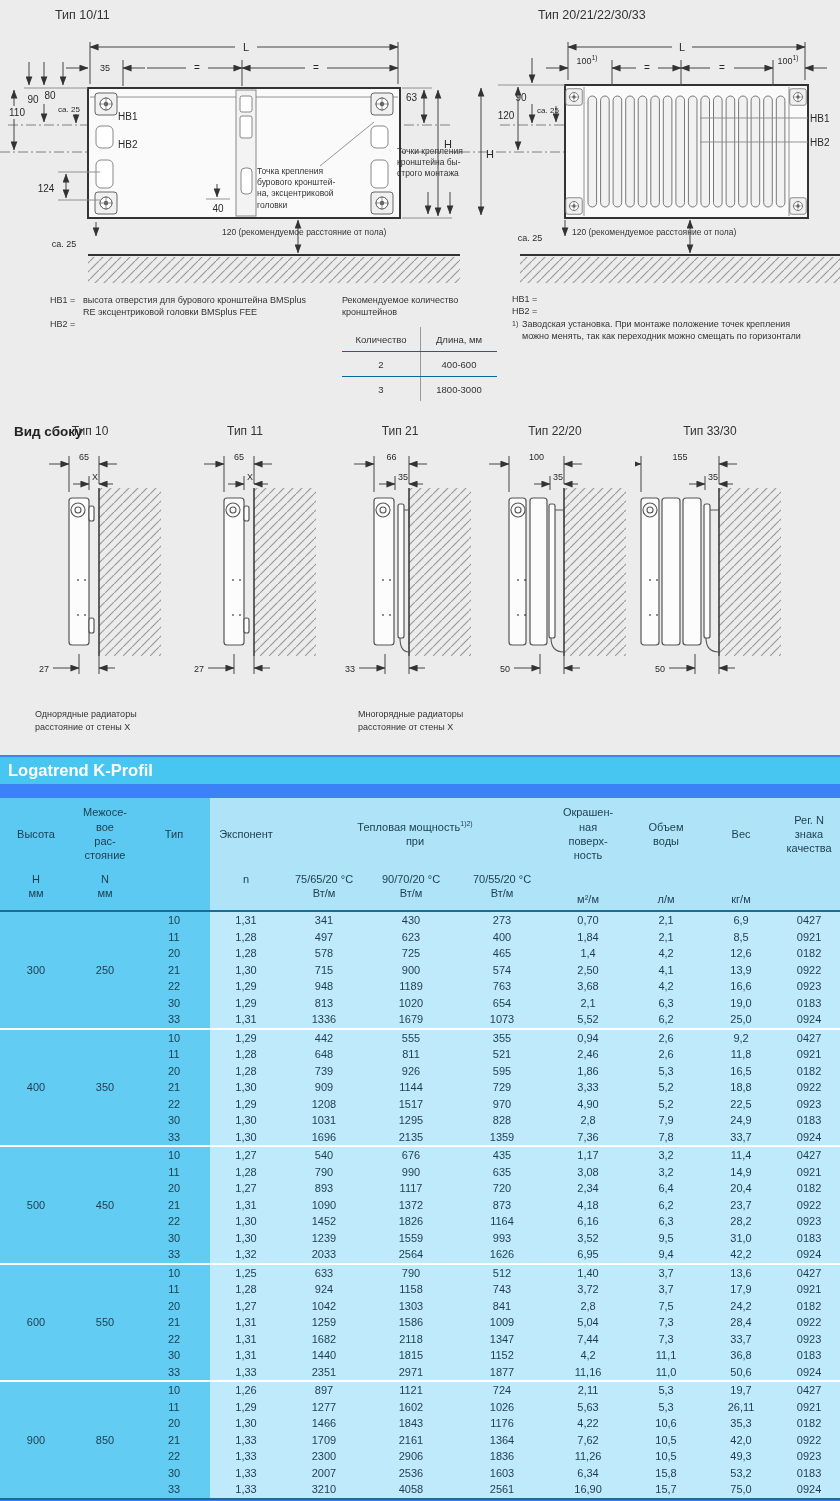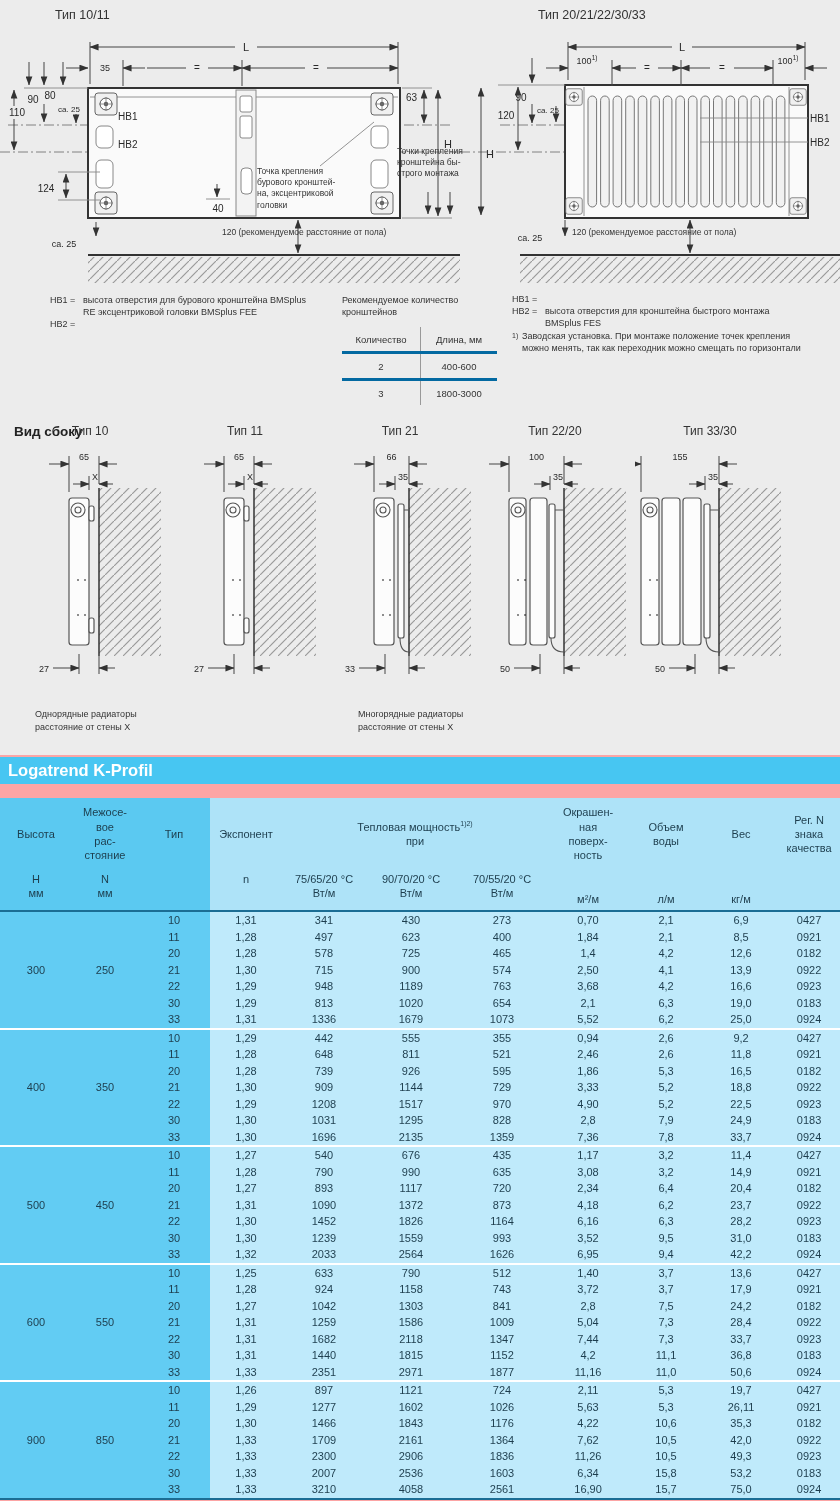--- a/index.html
+++ b/index.html
@@ -1,20 +1,20 @@
 <!DOCTYPE html>
 <html style="--page_bg: #ececec; --banner_bg: #47c6f2; --head_dark: #5bc9f1; --head_light: #aee3f8; --cell_dark: #62ccf3; --cell_light: #bfeafb; --table_line: #1b6d94;"><head>
 <meta charset="utf-8">
 <style>
   :root{
     --page_bg:#ececec; --banner_bg:#47c6f2; --head_dark:#5bc9f1; --head_light:#aee3f8;
     --cell_dark:#62ccf3; --cell_light:#bfeafb; --table_line:#1b6d94;
   }
   body{margin:0;background:#fff}
-  .page{position:relative;width:840px;height:1501px;overflow:hidden;background:#fca5a5;
+  .page{position:relative;width:840px;height:1501px;overflow:hidden;background:#3b82f6;
         font-family:"Liberation Sans",sans-serif;color:#222}
   .top-bg{position:absolute;left:0;top:0;width:840px;height:755px;background:var(--page_bg)}
   .d-title{position:absolute;font-size:12.5px;color:#333}
   .note{position:absolute;font-size:8.5px;line-height:1.32;white-space:pre-line;color:#333}
   .nowrap{white-space:nowrap}
   svg.diag,svg.svv{position:absolute}
   svg text{font-family:"Liberation Sans",sans-serif;fill:#2a2a2a}
   .t11{font-size:11px}.t10{font-size:10px}.t9{font-size:9px}.t8{font-size:8px}.t7{font-size:6.5px}
   .dim{stroke:#444;stroke-width:1;fill:none}
   .thin{stroke:#888;stroke-width:.9;fill:none}
@@ -31,21 +31,21 @@
   .lrow{display:flex}
   .lterm{width:33px;flex:none}
   .ldef{white-space:pre-line}
   .fn{display:flex;margin-top:1px}
   .fnm{width:10px;flex:none}
   sup{font-size:7px}
   .btable{position:absolute;font-size:9px;color:#333}
   .bt-title{white-space:pre-line;line-height:1.35}
   .bt{border-collapse:collapse;margin-top:9px}
   .bt td{font-size:9.5px;padding:0;height:24px;text-align:center}
-  .bt tr.hd td,.bt tr.r1 td{border-bottom:3px solid #0369a1}
+  .bt tr.hd td,.bt tr.r1 td{border-bottom:1px solid #0369a1}
   .bt td.c1{width:78px}
   .bt td.c2{width:76px;border-left:1px solid #999}
   .sec-title{position:absolute;font-weight:bold;font-size:13.5px;color:#222}
   .sv{position:absolute;top:424px;width:150px}
   .sv-t{font-size:12px;text-align:center;height:16px;color:#333}
   .caption{position:absolute;font-size:9px;line-height:1.45;white-space:pre-line;color:#333}
   .banner{position:absolute;left:0;top:757px;width:840px;height:27px;background:var(--banner_bg)}
   .banner span{display:block;line-height:27px;padding-left:8px;font-size:16.5px;font-weight:bold;color:#fff}
   .tbl{position:absolute;left:0;top:798px;width:840px;border-collapse:collapse;table-layout:fixed;
        border-bottom:2px solid var(--table_line)}
@@ -265,22 +265,20 @@
     </tbody>
       </table>
   </div>
 
   <div class="legend" style="left:512px;top:294px;width:322px">
     <div class="lrow">
         <span class="lterm">HB1 =</span>
       </div>
     <div class="lrow">
         <span class="lterm">HB2 =</span>
-        <span class="ldef">высота отверстия для кронштейна быстрого монтажа
-BMSplus FES</span>
       </div>
     <div class="fn">
         <span class="fnm"><sup>1)</sup></span>
         <span class="ldef">Заводская установка. При монтаже положение точек крепления
 можно менять, так как переходник можно смещать по горизонтали</span>
       </div>
   </div>
 
   <div class="sec-title" style="left:14px;top:424px">Вид сбоку</div>
 

